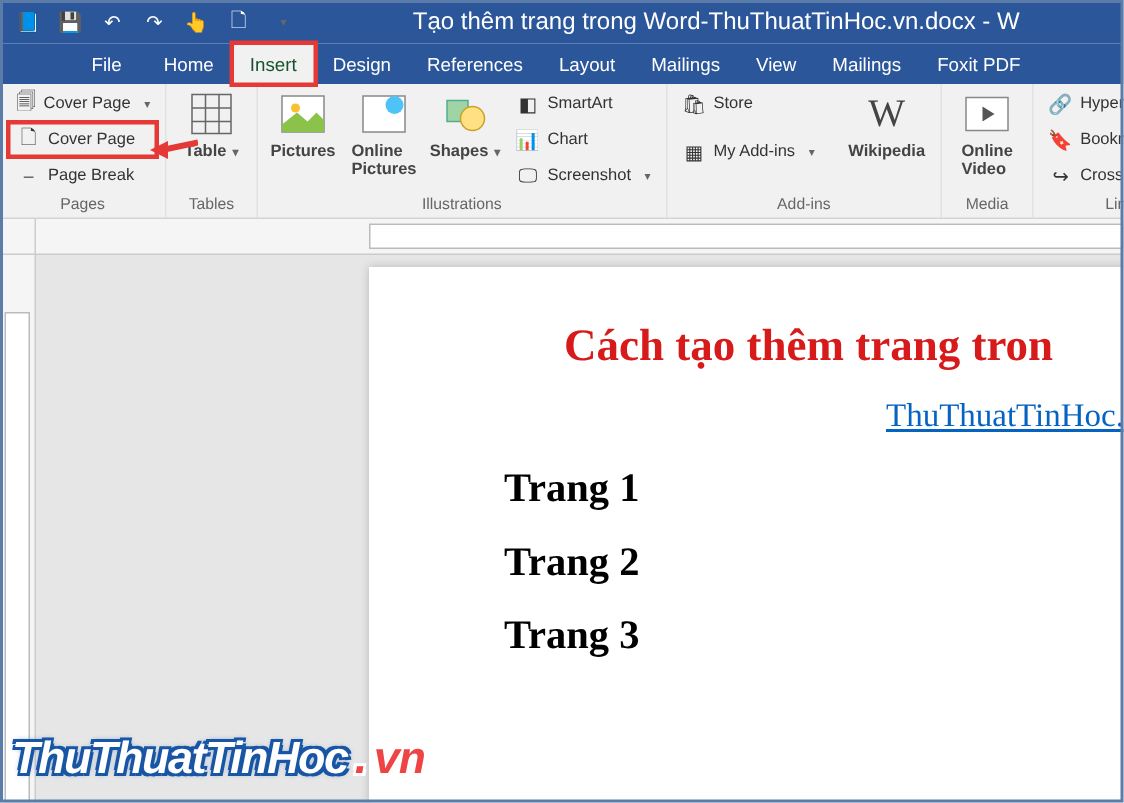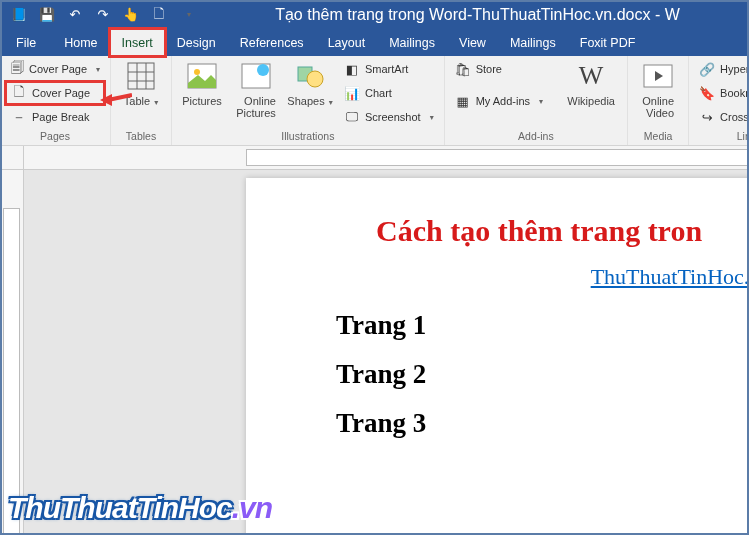--- a/index.html
+++ b/index.html
@@ -8,40 +8,40 @@
 
 .titlebar { height: 29px; background: #2B579A; color: #fff; display: flex; align-items: center; font-size: 12px; }
 .title-qat { display: flex; align-items: center; gap: 10px; padding: 0 10px; }
 .title-qat .qat-btn { width: 18px; height: 18px; display: flex; align-items: center; justify-content: center; font-size: 13px; color: #fff; }
 .title-spacer { flex: 1; text-align: center; white-space: nowrap; overflow: hidden; }
 .title-text { font-size: 16px; }
 
 
 .tabs { height: 27px; background: #2B579A; display: flex; align-items: stretch; color: #fff; font-size: 12.5px; user-select: none; }
 .tab { padding: 0 12px; display: flex; align-items: center; cursor: pointer; }
-.tab.file { padding: 0 16px; }
+.tab.file { padding: 0 16px; margin-left: 45px; }
 .tab.active { background: #F1F1F1; color: #14532d; }
 .tab.insert-hl { outline: 3px solid #E53935; outline-offset: -1px; position: relative; z-index: 2; }
 
 
 .ribbon { height: 90px; background: #F1F1F1; border-bottom: 1px solid #D4D4D4; display: flex; font-size: 11px; color: #444; position: relative; }
 .rgroup { display: flex; flex-direction: column; padding: 2px 6px 0 6px; border-right: 1px solid #E1E1E1; }
 .rgroup .body { flex: 1; display: flex; align-items: flex-start; gap: 6px; }
 .rgroup .glabel { height: 15px; text-align: center; font-size: 10.5px; color: #666; }
 
 
 .stack { display: flex; flex-direction: column; gap: 2px; width: 98px; }
 .stack .sbtn { height: 22px; display: flex; align-items: center; gap: 5px; padding: 0 4px; font-size: 11px; color: #333; border: 1px solid transparent; cursor: pointer; white-space: nowrap; }
 .stack .sbtn.hl { outline: 3px solid #E53935; outline-offset: -1px; }
 .ic { width: 16px; height: 16px; display: inline-flex; align-items: center; justify-content: center; font-size: 13px; }
 
 
 .bigbtn { width: 48px; display: flex; flex-direction: column; align-items: center; gap: 4px; padding-top: 2px; cursor: pointer; }
 .bigbtn .bic { width: 32px; height: 32px; display: flex; align-items: center; justify-content: center; }
-.bigbtn .blab { font-size: 11px; text-align: right; line-height: 1.05; }
+.bigbtn .blab { font-size: 11px; text-align: left; line-height: 1.05; font-weight: bold; }
 
 
 .minirows { display: flex; flex-direction: column; gap: 2px; }
 .minirows .mbtn { height: 22px; display: flex; align-items: center; gap: 5px; padding: 0 4px; font-size: 11px; color: #333; cursor: pointer; white-space: nowrap; }
 .drop::after { content: "▾"; font-size: 8px; margin-left: 4px; color: #666; }
 
 
 .docarea { position: absolute; left: 0; top: 146px; right: 0; bottom: 0; background: #E6E6E6; overflow: hidden; }
 .corner { position: absolute; left: 0; top: 0; width: 24px; height: 24px; background: #F5F5F5; border-right: 1px solid #CCC; border-bottom: 1px solid #CCC; }
 .hruler { position: absolute; left: 24px; right: 0; top: 0; height: 24px; background: #F5F5F5; border-bottom: 1px solid #CCC; }
@@ -49,21 +49,21 @@
 .vruler { position: absolute; left: 0; top: 24px; bottom: 0; width: 24px; background: #F5F5F5; border-right: 1px solid #CCC; }
 .vruler::before { content: ""; position: absolute; top: 38px; bottom: 0; left: 3px; right: 3px; background: #FFF; border: 1px solid #BBB; }
 .page { position: absolute; left: 246px; top: 32px; width: 700px; height: 500px; background: #FFF; box-shadow: 0 0 6px rgba(0,0,0,.2); padding: 36px 90px 0 90px; }
 .page .h1 { color: #D71A1A; font-weight: 700; font-size: 30px; font-family: "Times New Roman", serif; white-space: nowrap; margin-left: 40px; }
 .page .link { color: #0563C1; text-decoration: underline; font-size: 22px; font-family: "Times New Roman", serif; text-align: center; margin: 16px 0 20px 170px; }
 .page .line { font-family: "Times New Roman", serif; font-weight: 700; font-size: 27px; color: #000; margin: 8px 0 18px 0; }
 
 
 .wm { position: absolute; left: 8px; bottom: 10px; font-family: Arial, sans-serif; font-weight: 900; font-style: italic; font-size: 30px; color: #fff; letter-spacing: -1px;
       text-shadow: -2px -2px 0 #1856A5, 2px -2px 0 #1856A5, -2px 2px 0 #1856A5, 2px 2px 0 #1856A5, 0 0 4px #1856A5; }
-.wm .vn { color: #8b5cf6; text-shadow: -2px -2px 0 #fff, 2px -2px 0 #fff, -2px 2px 0 #fff, 2px 2px 0 #fff; }
+.wm .vn { color: #ef4444; text-shadow: -2px -2px 0 #fff, 2px -2px 0 #fff, -2px 2px 0 #fff, 2px 2px 0 #fff; font-family: Liberation Mono, monospace; }
 
 
 .arrow { position: absolute; left: 100px; top: 91px; width: 32px; height: 18px; pointer-events: none; }
 
 
 .frame { position: absolute; inset: 0; border: 2px solid #5B7CA8; pointer-events: none; }
 
 svg { display: block; }
 </style>
 </head>

